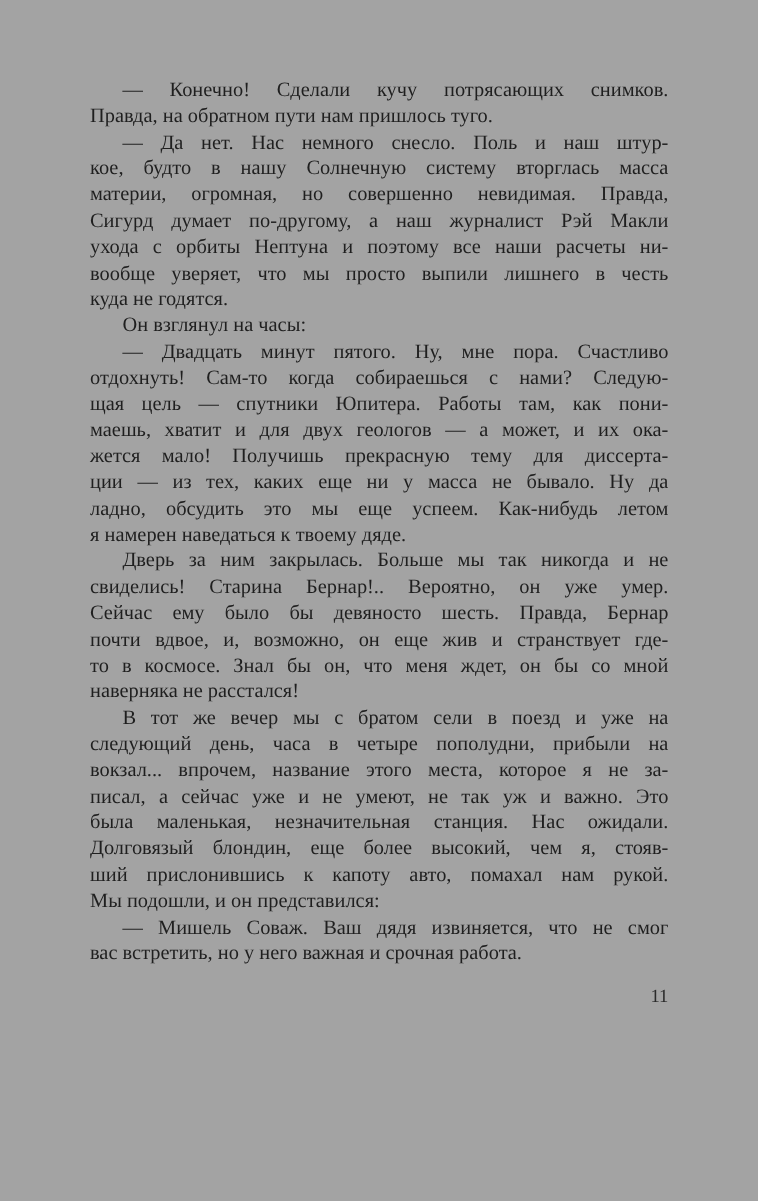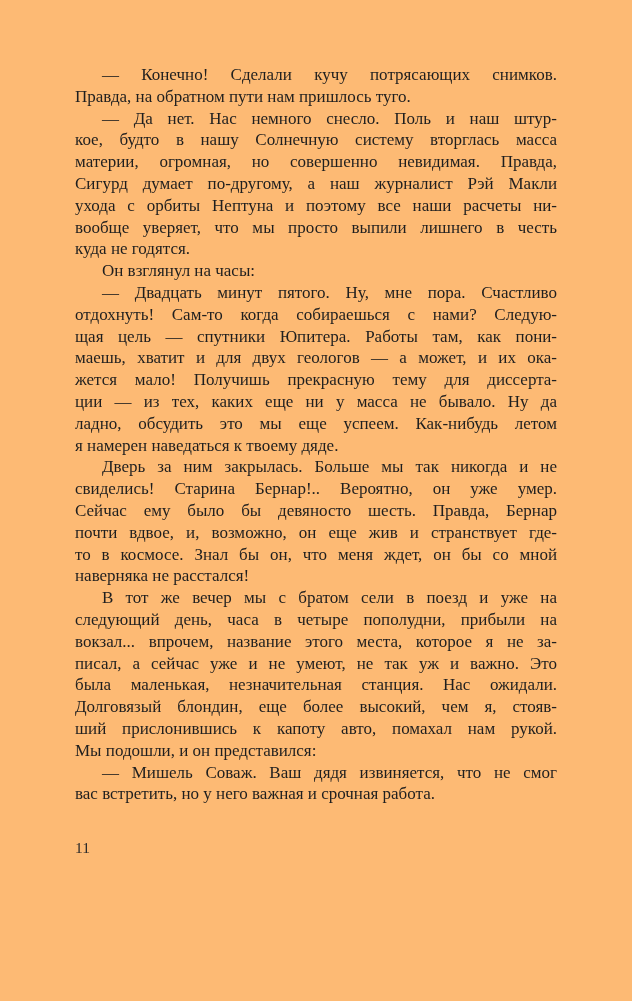--- a/index.html
+++ b/index.html
@@ -12,21 +12,21 @@
     background: #fdfdfd;
     font-family: "Liberation Serif", "DejaVu Serif", serif;
     color: #1f1f1f;
     overflow: hidden;
   }
   .book-page {
     box-sizing: border-box;
     width: 632px;
     height: 1001px;
     padding: 64px 75px 0 75px;
-    background: #fdba74;
+    background: #a3a3a3;
   }
   .text-column {
     width: 482px;
     font-size: 17px;
     line-height: 21.8px;
   }
   .para {
     margin: 0;
     padding: 0;
   }
@@ -34,23 +34,23 @@
     text-align: justify;
     text-align-last: justify;
   }
   .line.first {
     text-indent: 27px;
   }
   .line.last {
     text-align-last: left;
   }
   .page-number {
-    margin-top: 34px;
+    margin-top: 17px;
     width: 482px;
-    text-align: left;
+    text-align: right;
     font-size: 15.5px;
     line-height: 18px;
     color: #2a2a2a;
   }
 </style>
 </head>
 <body>
 
 <div class="book-page">
   <div class="text-column">

